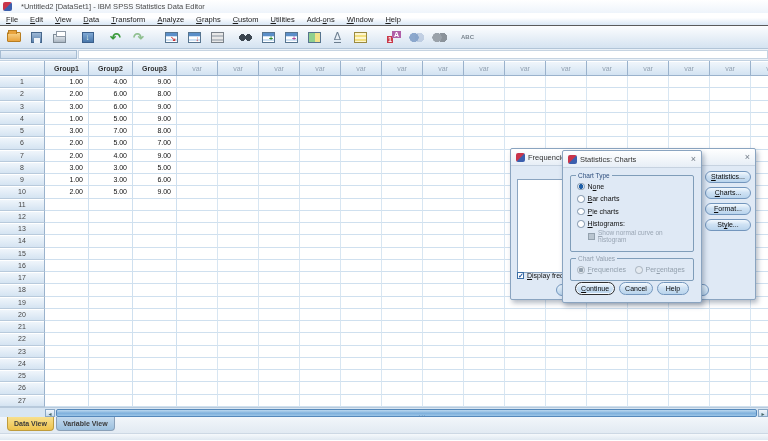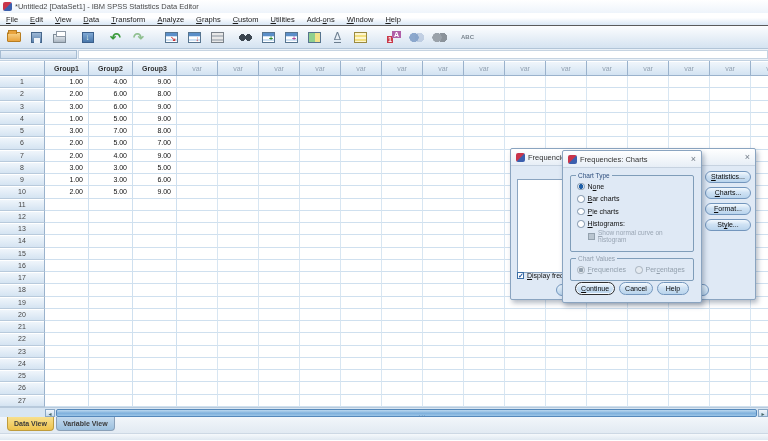--- a/index.html
+++ b/index.html
@@ -1,20 +1,20 @@
 <!DOCTYPE html>
 <html><head>
 <meta charset="utf-8">
 <style>
   * { margin:0; padding:0; box-sizing:border-box; }
   html,body { width:768px; height:441px; overflow:hidden; font-family:"Liberation Sans",sans-serif; background:#fff; }
   .app { position:relative; width:768px; height:441px; background:#fff; }
 
   
-  .titlebar { height:13px; background:linear-gradient(#ffffff,#eef4fb); display:flex; align-items:center; gap:3px; padding-left:3px; font-size:7.5px; color:#4a4a4a; }
+  .titlebar { height:13px; background:linear-gradient(#ffffff,#eef4fb); display:flex; align-items:center; gap:9px; padding-left:3px; font-size:7.5px; color:#4a4a4a; }
   .spss-ico { width:9px; height:9px; border-radius:2px; background:linear-gradient(135deg,#c9344a 0 46%,#3b5fae 54% 100%); flex:0 0 auto; }
 
   
   .menubar { height:13px; display:flex; align-items:center; background:linear-gradient(#ffffff 40%,#d9e7f5); border-bottom:1px solid #5a5a5a; font-size:7.5px; color:#1e1e1e; }
   .mi { padding:0 6px; height:100%; display:flex; align-items:center; cursor:default; }
   .mi u { text-decoration:underline; }
 
   
   .toolbar { height:23px; background:linear-gradient(#fcfdfe,#d5e3f1); border-bottom:1px solid #b2c5d8; display:flex; align-items:center; padding:1px 2px; }
   .tbtn { width:23px; height:20px; display:flex; align-items:center; justify-content:center; position:relative; }
@@ -1115,21 +1115,21 @@
     <div class="chkrow">
       <span class="chk">✓</span>
       <span><u>D</u>isplay freq</span>
     </div>
     <div class="hiddenbar"></div>
   </div>
 
   <div class="dlg" id="chartsDialog">
     <div class="dlg-title">
       <span class="spss-ico"></span>
-      <span>Frequencies: Charts</span>
+      <span>Statistics: Charts</span>
       <span class="close">×</span>
     </div>
 
     <div class="group" id="grpType">
       <span class="legend">Chart Type</span>
       <div class="optrow">
         <span class="radio sel"></span>
         <span>N<u>o</u>ne</span>
       </div>
       <div class="optrow">

